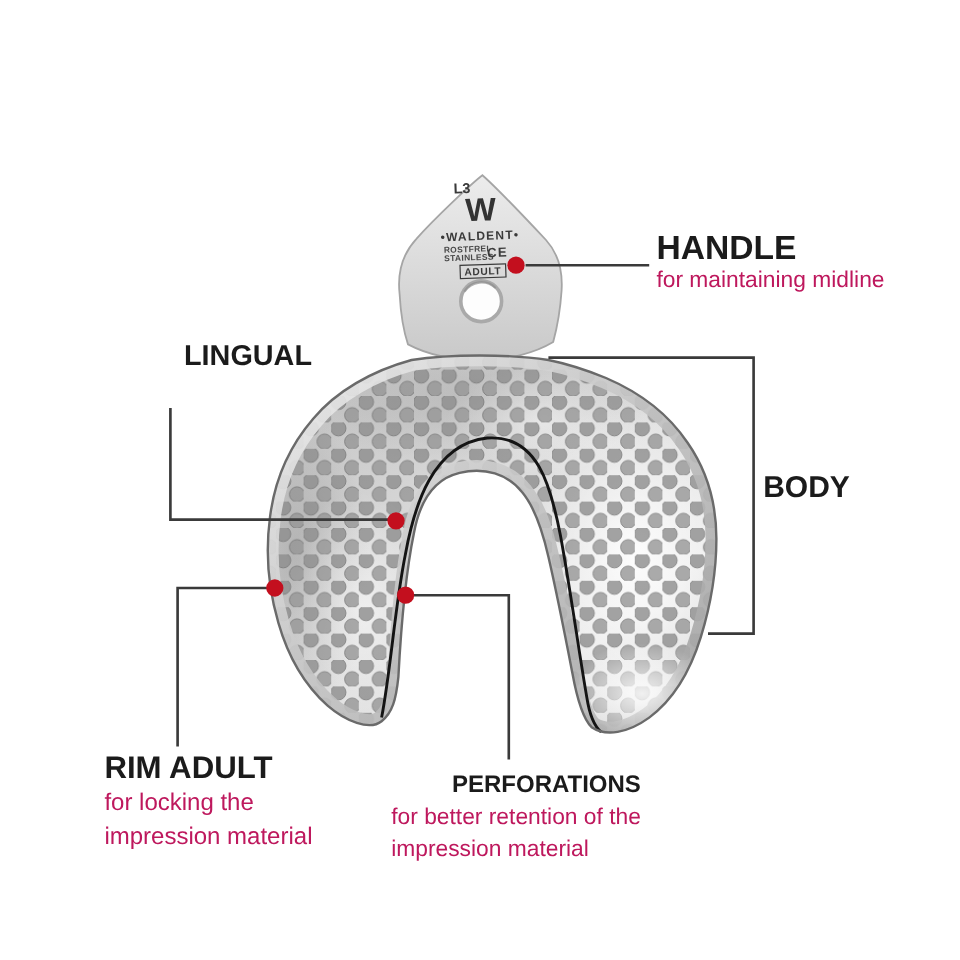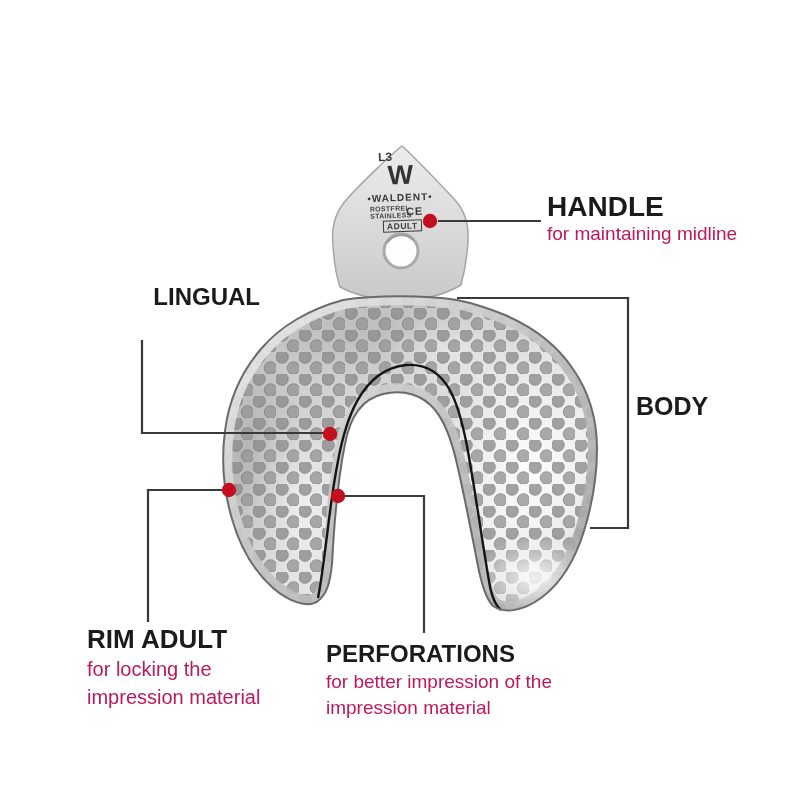--- a/index.html
+++ b/index.html
@@ -21,21 +21,21 @@
   .lbl-handle .callout-title{font-size:28px;line-height:29px;}
   .lbl-handle .callout-sub{font-size:19px;line-height:22px;margin-top:2px;}
   .lbl-lingual{left:86px;top:283px;width:128px;text-align:right;margin-left:46px;}
   .lbl-lingual .callout-title{font-size:24px;line-height:27px;}
   .lbl-body{left:636px;top:393px;}
   .lbl-body .callout-title{font-size:25px;line-height:26px;}
   .lbl-rimlock{left:87px;top:625px;}
   .lbl-rimlock .callout-title{font-size:26px;line-height:29px;}
   .lbl-rimlock .callout-sub{font-size:20px;line-height:25px;margin-top:3px;}
   .lbl-perf{left:326px;top:640px;}
-  .lbl-perf .callout-title{font-size:24px;line-height:28px;}
+  .lbl-perf .callout-title{font-size:20px;line-height:28px;text-align:right;}
   .lbl-perf .callout-sub{font-size:19px;line-height:24px;margin-top:2px;}
   
   .engrave{color:#3a3a3a;text-align:center;transform:rotate(-2deg);}
   .mark-size{left:378px;top:150px;font-size:12px;font-weight:700;}
   .mark-logo{left:374px;top:160px;width:52px;font-size:27px;font-weight:700;letter-spacing:-1px;color:#333;}
   .mark-brand{left:352px;top:192px;width:96px;font-size:10px;font-weight:700;letter-spacing:1px;}
   .mark-material{left:370px;top:205px;font-size:7px;line-height:7px;font-weight:700;text-align:left;color:#474747;letter-spacing:.3px;}
   .mark-ce{left:406px;top:205px;font-size:11px;font-weight:700;letter-spacing:1px;}
   .mark-badge{left:383px;top:220px;font-size:8.5px;font-weight:700;border:1.2px solid #3a3a3a;padding:0 3px;line-height:10px;letter-spacing:.5px;}
   
@@ -155,17 +155,17 @@
   </div>
 
   <div class="txt lbl-rimlock">
     <div class="callout-title">RIM ADULT</div>
     <div class="callout-sub">for locking the</div>
     <div class="callout-sub">impression material</div>
   </div>
 
   <div class="txt lbl-perf">
     <div class="callout-title">PERFORATIONS</div>
-    <div class="callout-sub">for better impression of the</div>
+    <div class="callout-sub">for better retention of the</div>
     <div class="callout-sub">impression material</div>
   </div>
 
 </div>
 
 </body></html>

